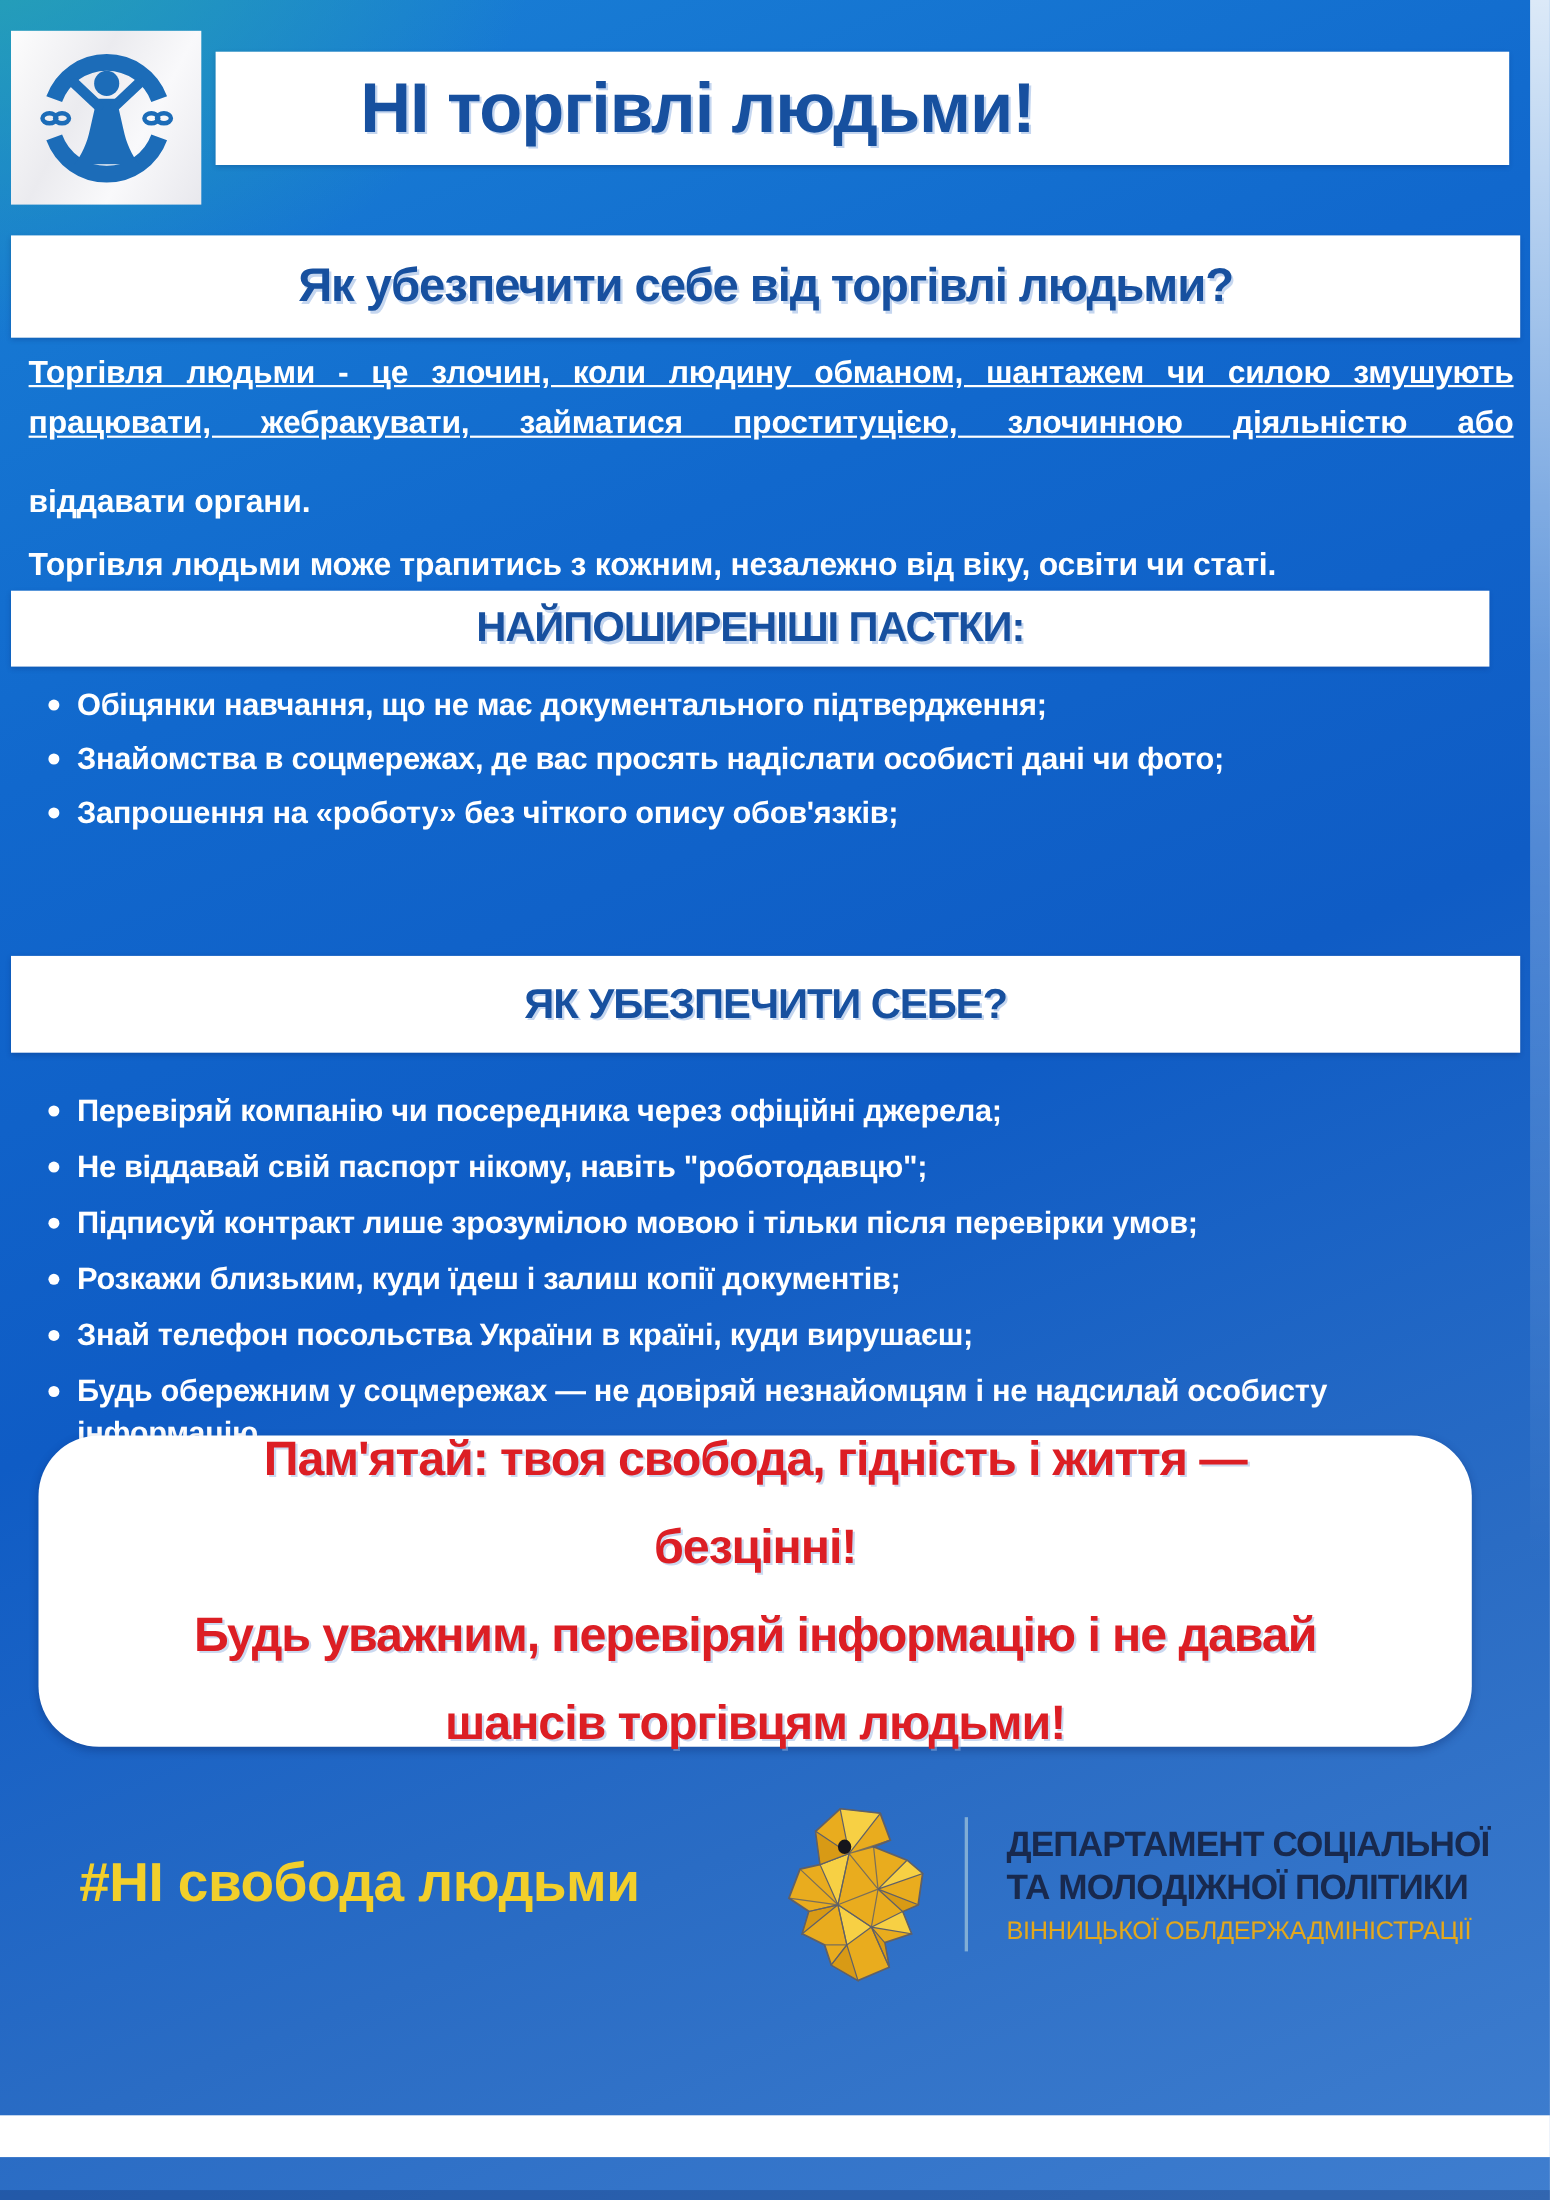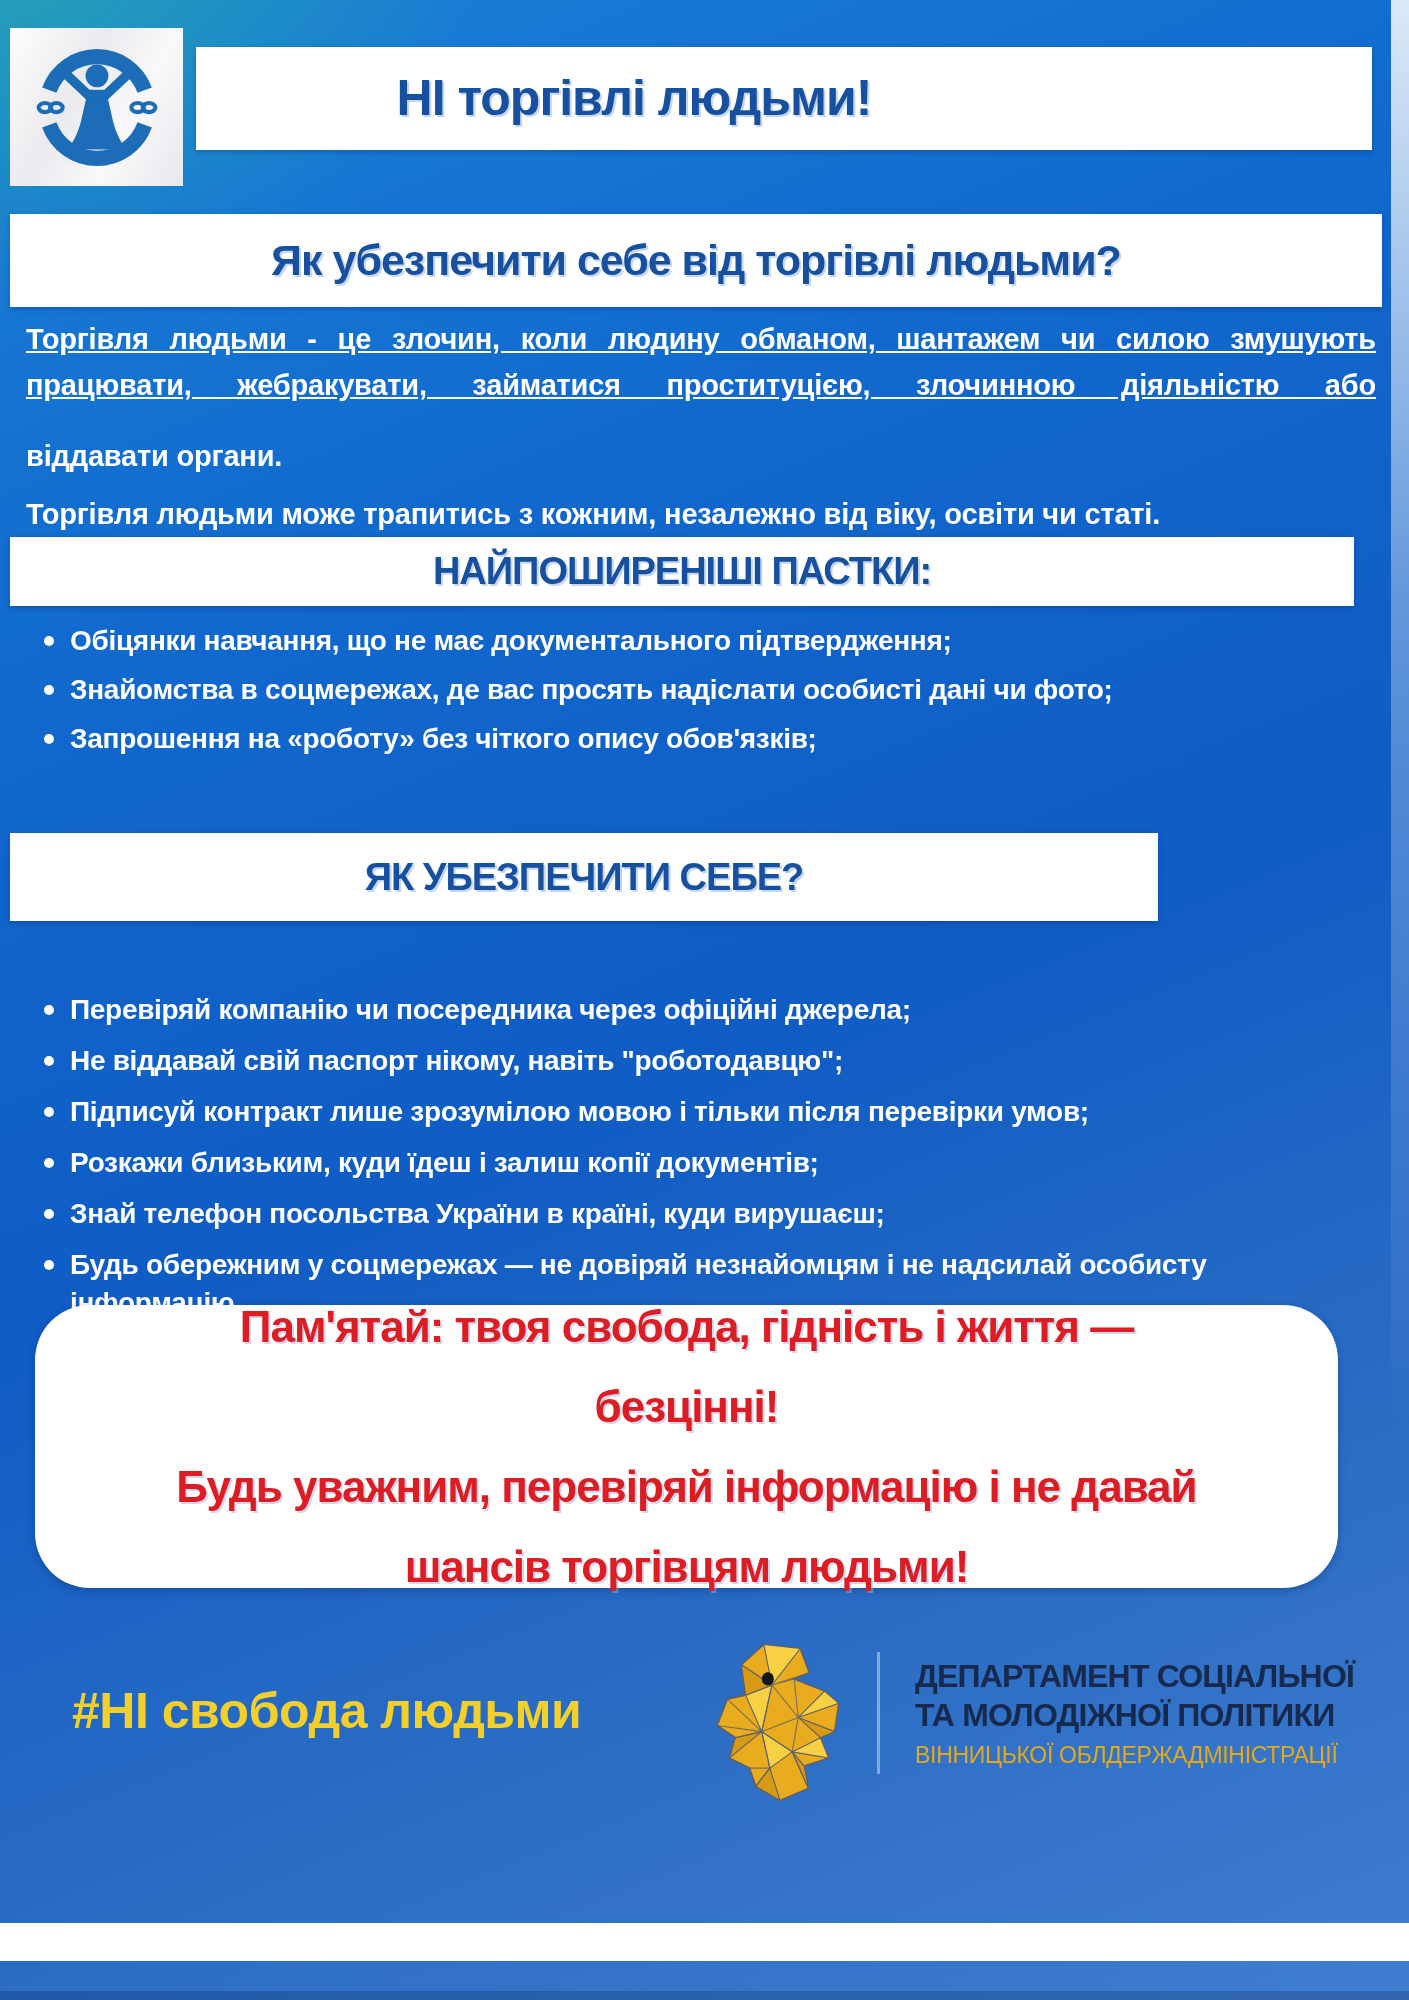--- a/index.html
+++ b/index.html
@@ -23,26 +23,26 @@
     display:flex;align-items:center;justify-content:center;
   }
   
   .banner{position:absolute;background:#ffffff;box-shadow:0 2px 5px rgba(8,30,90,.28);}
   .banner-text{
     font-weight:bold;color:#17509f;text-align:center;letter-spacing:-1px;
     text-shadow:2px 2px 0 rgba(150,180,225,.55);
     white-space:nowrap;
   }
   .title-banner{left:196px;top:47px;width:1176px;height:103px;}
-  .title-banner .banner-text{line-height:103px;font-size:50px;padding-right:300px;}
+  .title-banner .banner-text{line-height:103px;font-size:64px;padding-right:300px;}
   .q-banner{left:10px;top:214px;width:1372px;height:93px;}
   .q-banner .banner-text{line-height:93px;font-size:43px;}
   .traps-banner{left:10px;top:537px;width:1344px;height:69px;}
   .traps-banner .banner-text{line-height:69px;font-size:38px;}
-  .protect-banner{left:10px;top:833px;width:1148px;height:88px;}
+  .protect-banner{left:10px;top:869px;width:1372px;height:88px;}
   .protect-banner .banner-text{line-height:88px;font-size:38px;}
 
   
   .intro{position:absolute;left:26px;top:316px;width:1350px;color:#ffffff;
     font-size:29px;font-weight:700;line-height:46px;letter-spacing:-0.2px;}
   .jline{text-align:justify;text-align-last:justify;text-decoration:underline;}
   .lline{text-align:left;margin-top:25px;}
   .intro-note{margin-top:12px;}
 
   

